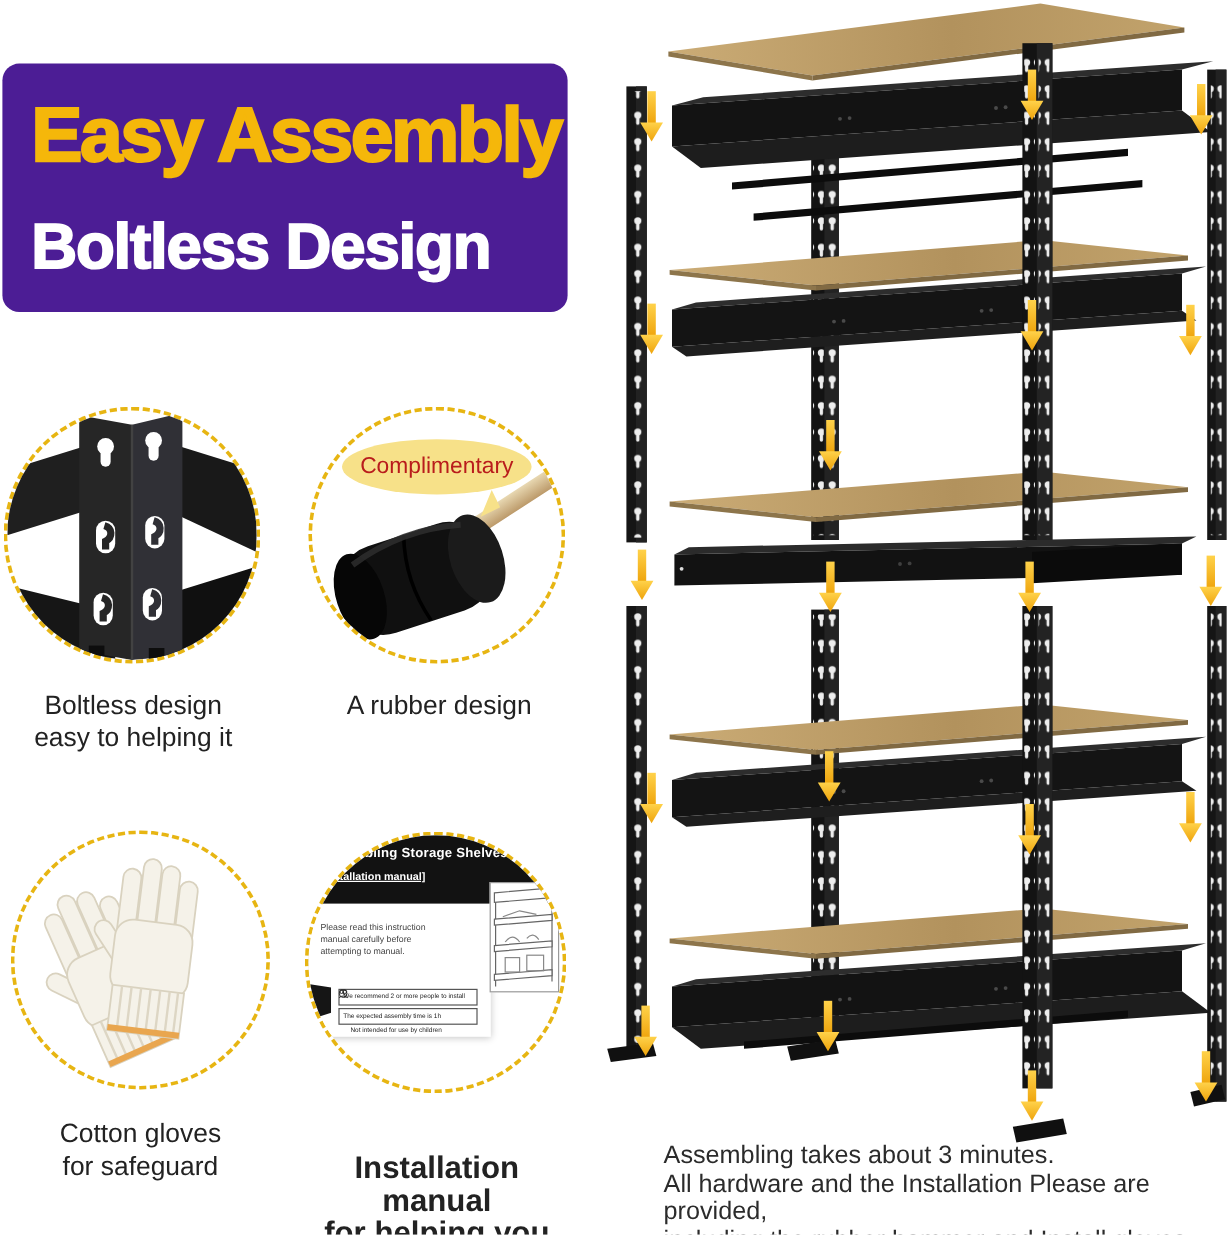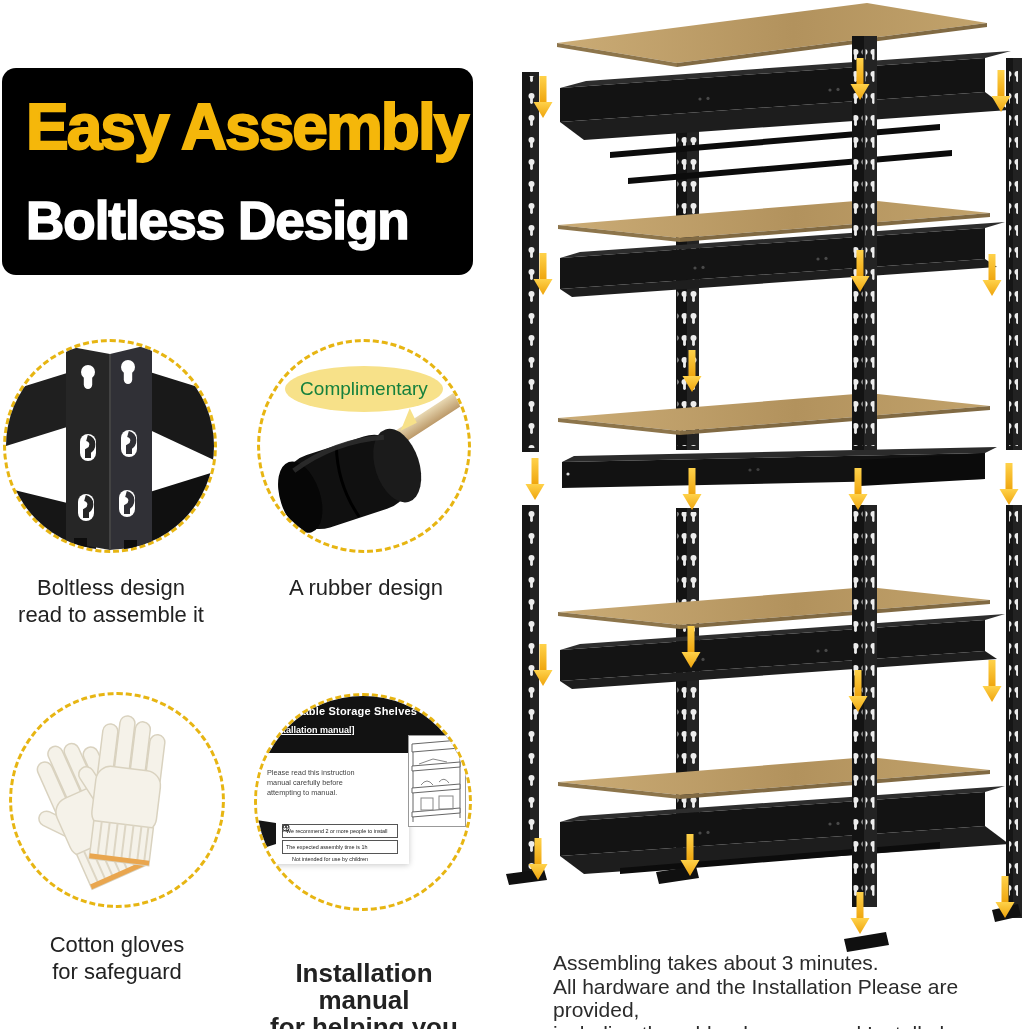--- a/index.html
+++ b/index.html
@@ -1,21 +1,21 @@
 <!DOCTYPE html>
 <html><head>
 <meta charset="utf-8">
 <style>
   html,body{margin:0;padding:0;background:#fff;}
   .canvas{position:relative;width:1024px;height:1029px;background:#fff;overflow:hidden;
           font-family:"Liberation Sans",sans-serif;color:#1d1d1d;}
   .abs{position:absolute;}
 
   
-  .banner{left:2px;top:68px;width:471px;height:207px;background:#000000;border-radius:14px;}
+  .banner{left:2px;top:53px;width:471px;height:207px;background:#4c1d95;border-radius:14px;}
   .banner-title{left:24px;top:22px;font-size:64px;font-weight:bold;letter-spacing:-2px;
                 color:#F5B70A;-webkit-text-stroke:2px #F5B70A;white-space:nowrap;}
   .banner-sub{left:24px;top:122px;font-size:53px;font-weight:bold;letter-spacing:-1px;
               color:#ffffff;-webkit-text-stroke:1.6px #ffffff;white-space:nowrap;}
 
   
   .circle{border:3px dashed #E7B512;border-radius:50%;overflow:hidden;background:#fff;}
   .c1{left:3px;top:339px;width:208px;height:208px;}
   .c2{left:257px;top:339px;width:208px;height:208px;}
   .c3{left:9px;top:692px;width:210px;height:210px;}
@@ -23,21 +23,21 @@
   .circle svg{position:absolute;left:0;top:0;}
 
   .caption{text-align:center;font-size:22px;line-height:27px;color:#222;}
   .cap1{left:0px;top:574px;width:222px;}
   .cap2{left:253px;top:574px;width:226px;}
   .cap3{left:3px;top:931px;width:228px;}
   .cap4{left:247px;top:960px;width:234px;font-size:26px;font-weight:bold;}
 
   
   .bubble{left:285px;top:366px;width:158px;height:46px;background:#F7E189;border-radius:50%;
-          display:flex;align-items:center;justify-content:center;font-size:19px;color:#15803d;z-index:5;}
+          display:flex;align-items:center;justify-content:center;font-size:19px;color:#b91c1c;z-index:5;}
   .bubble-tail{left:390px;top:406px;width:0;height:0;z-index:5;
           border-left:10px solid transparent;border-right:16px solid #F7E189;
           border-bottom:18px solid transparent;transform:rotate(64deg);}
 
   
   .manual-page{left:37px;top:55px;width:152px;height:168px;background:#fff;
                box-shadow:0 1px 6px rgba(0,0,0,.22);}
   .manual-header{position:absolute;left:0;top:0;width:100%;height:57px;background:#121212;
                  color:#fff;box-sizing:border-box;padding:9px 8px 0 10px;}
   .manual-title{font-size:11px;font-weight:bold;letter-spacing:.2px;}
@@ -138,21 +138,21 @@
         </g>
       </defs>
       <use href="#glove" transform="translate(18,62) rotate(-24)"></use>
       <use href="#glove" transform="translate(92,18) rotate(7)"></use>
     </svg>
   </div>
 
   <div class="abs circle c4">
     <div class="manual-page">
       <div class="manual-header">
-        <div class="manual-title">Adjustable Storage Shelves</div>
+        <div class="manual-title">Assembling Storage Shelves</div>
         <div class="manual-sub">[Installation manual]</div>
       </div>
       <div class="manual-sketch">
         <svg width="56" height="90" viewBox="0 0 56 90">
           <g stroke="#666" fill="none" stroke-width="1">
             <path d="M4,8 V86 M51,4 V82"></path>
             <polygon points="3,8 51,4 51,12 3,16" fill="#fff"></polygon>
             <polygon points="3,30 51,26 51,31 3,35" fill="#fff"></polygon>
             <polygon points="3,52 51,48 51,53 3,57" fill="#fff"></polygon>
             <polygon points="3,76 51,72 51,77 3,81" fill="#fff"></polygon>
@@ -183,21 +183,21 @@
           </svg>
           <span>The expected assembly time is 1h</span>
         </div>
         <div class="manual-row3">Not intended for use by children</div>
       </div>
     </div>
   </div>
 
   <div class="abs caption cap1">
     <div>Boltless design</div>
-    <div>read to assemble it</div>
+    <div>easy to helping it</div>
   </div>
   <div class="abs caption cap2">
     <div>A rubber design</div>
   </div>
   <div class="abs caption cap3">
     <div>Cotton gloves</div>
     <div>for safeguard</div>
   </div>
   <div class="abs caption cap4">
     <div>Installation manual</div>

